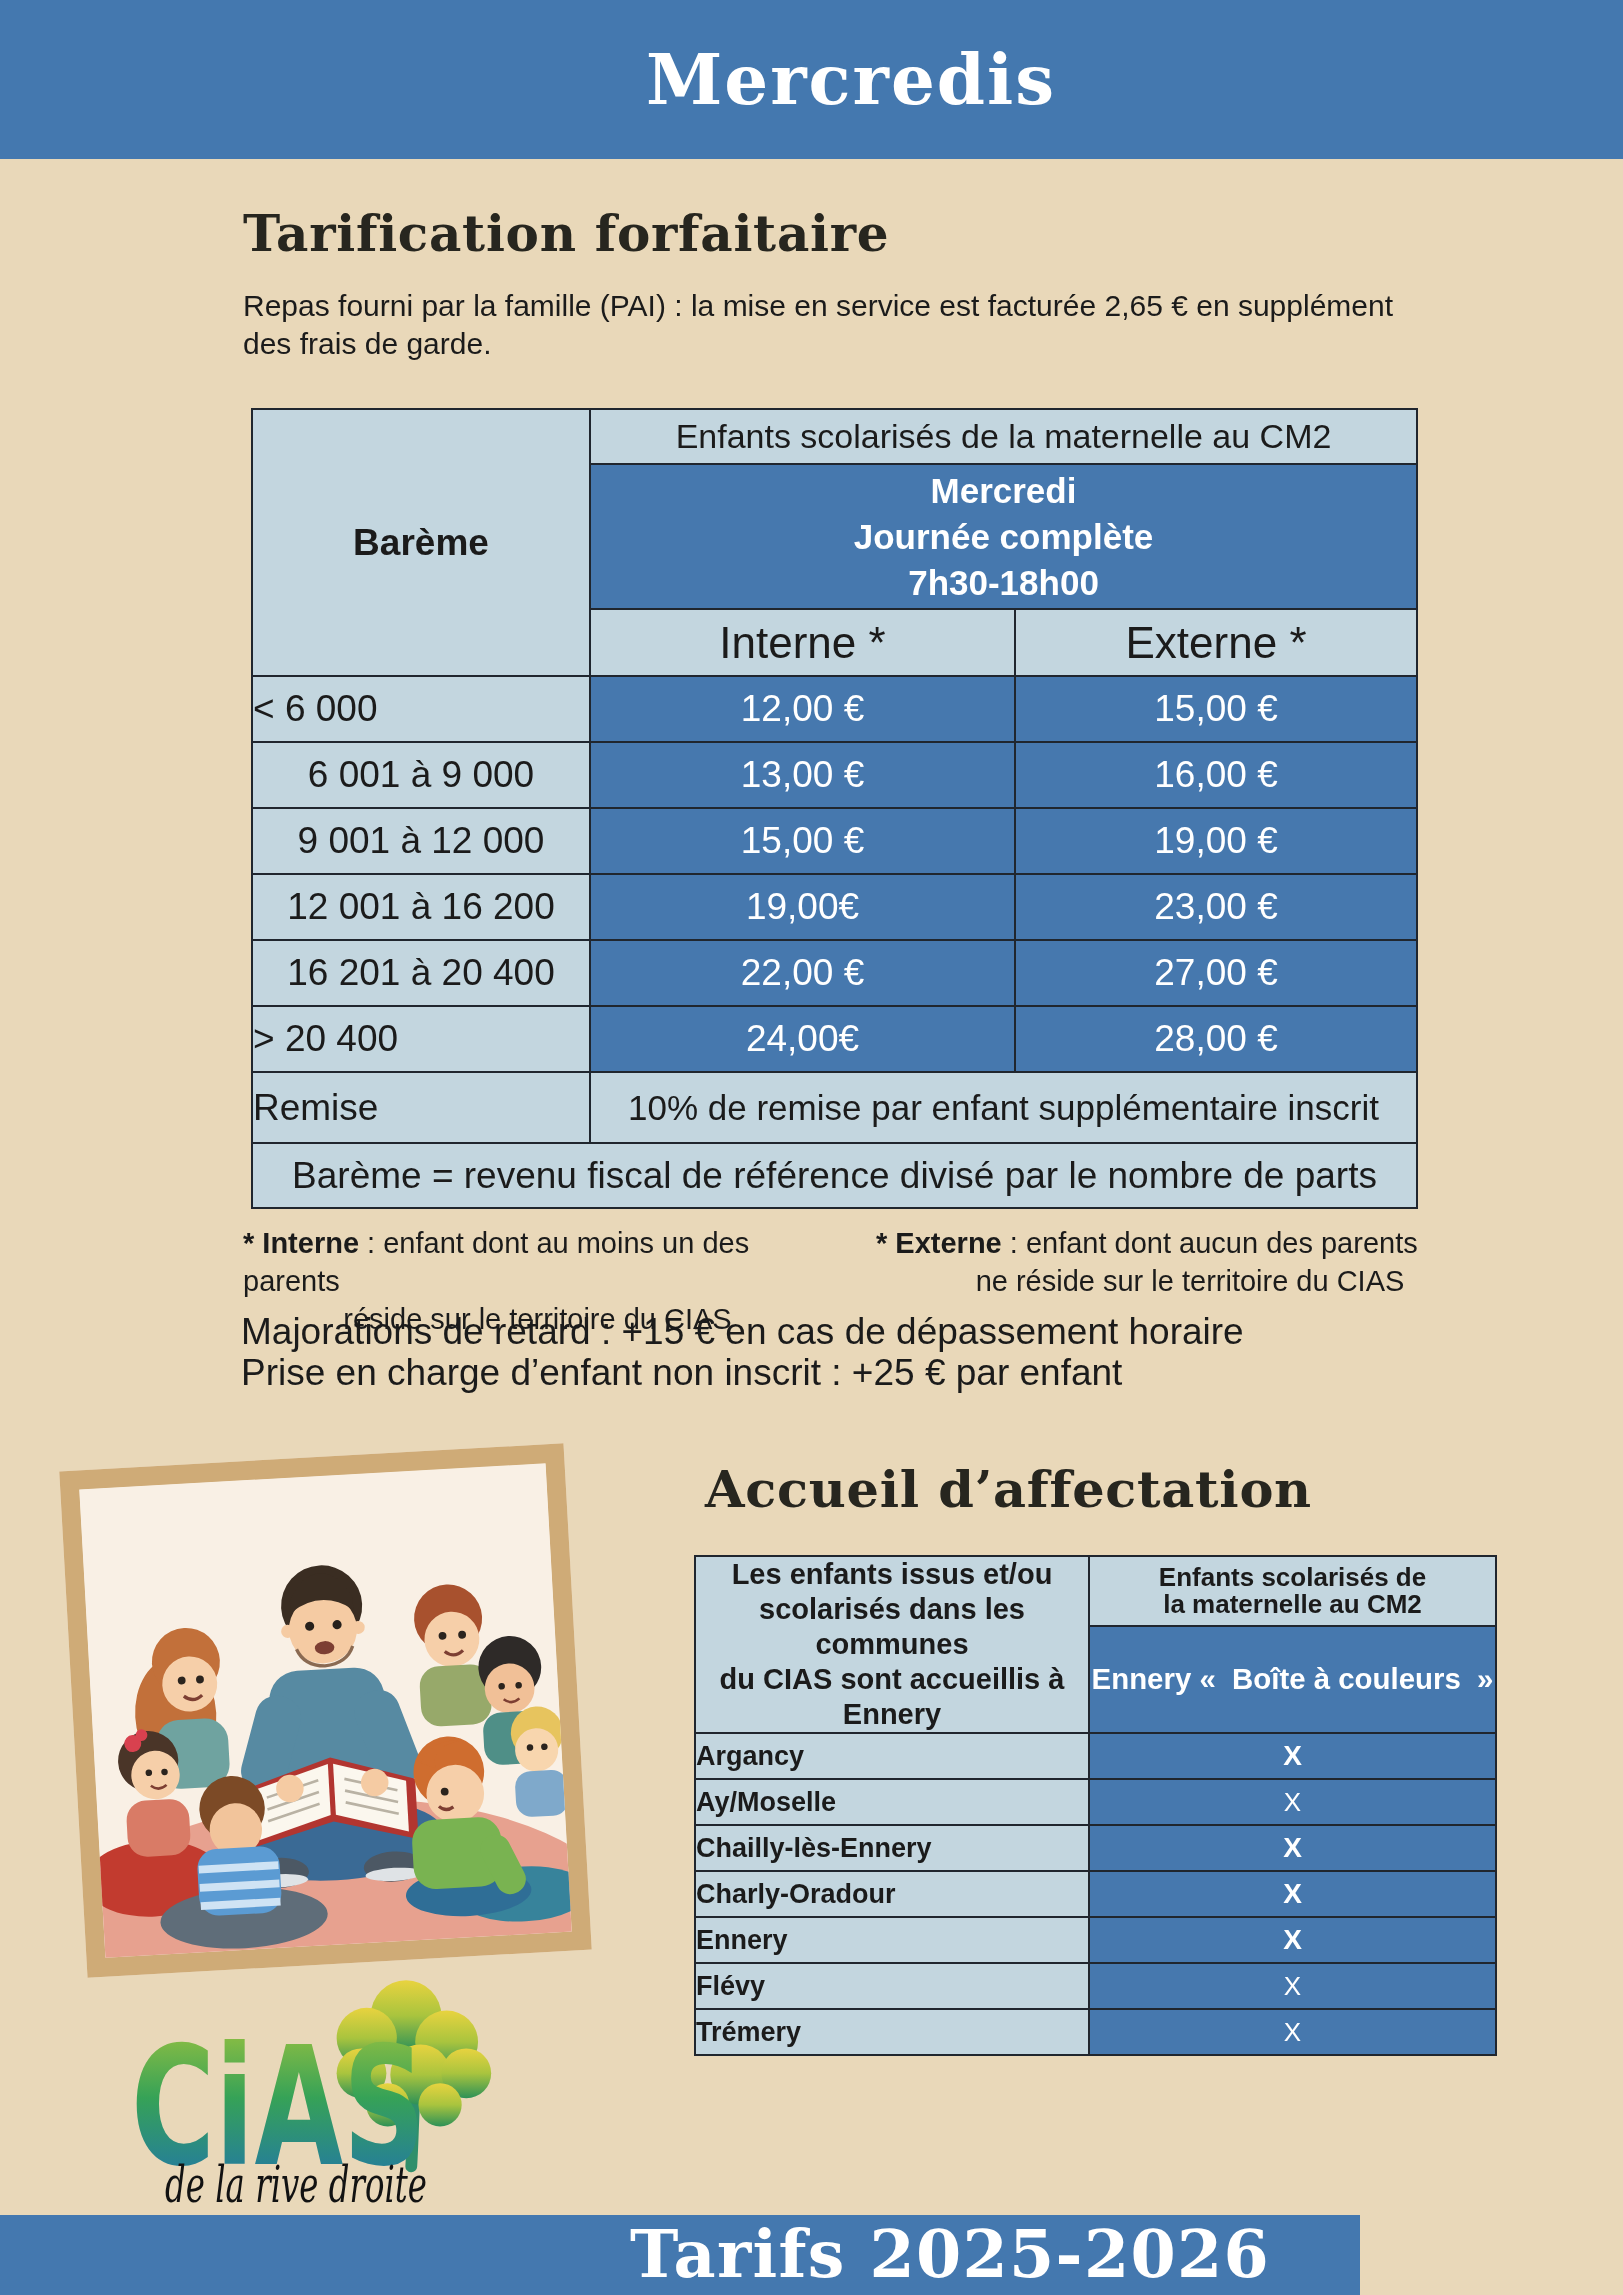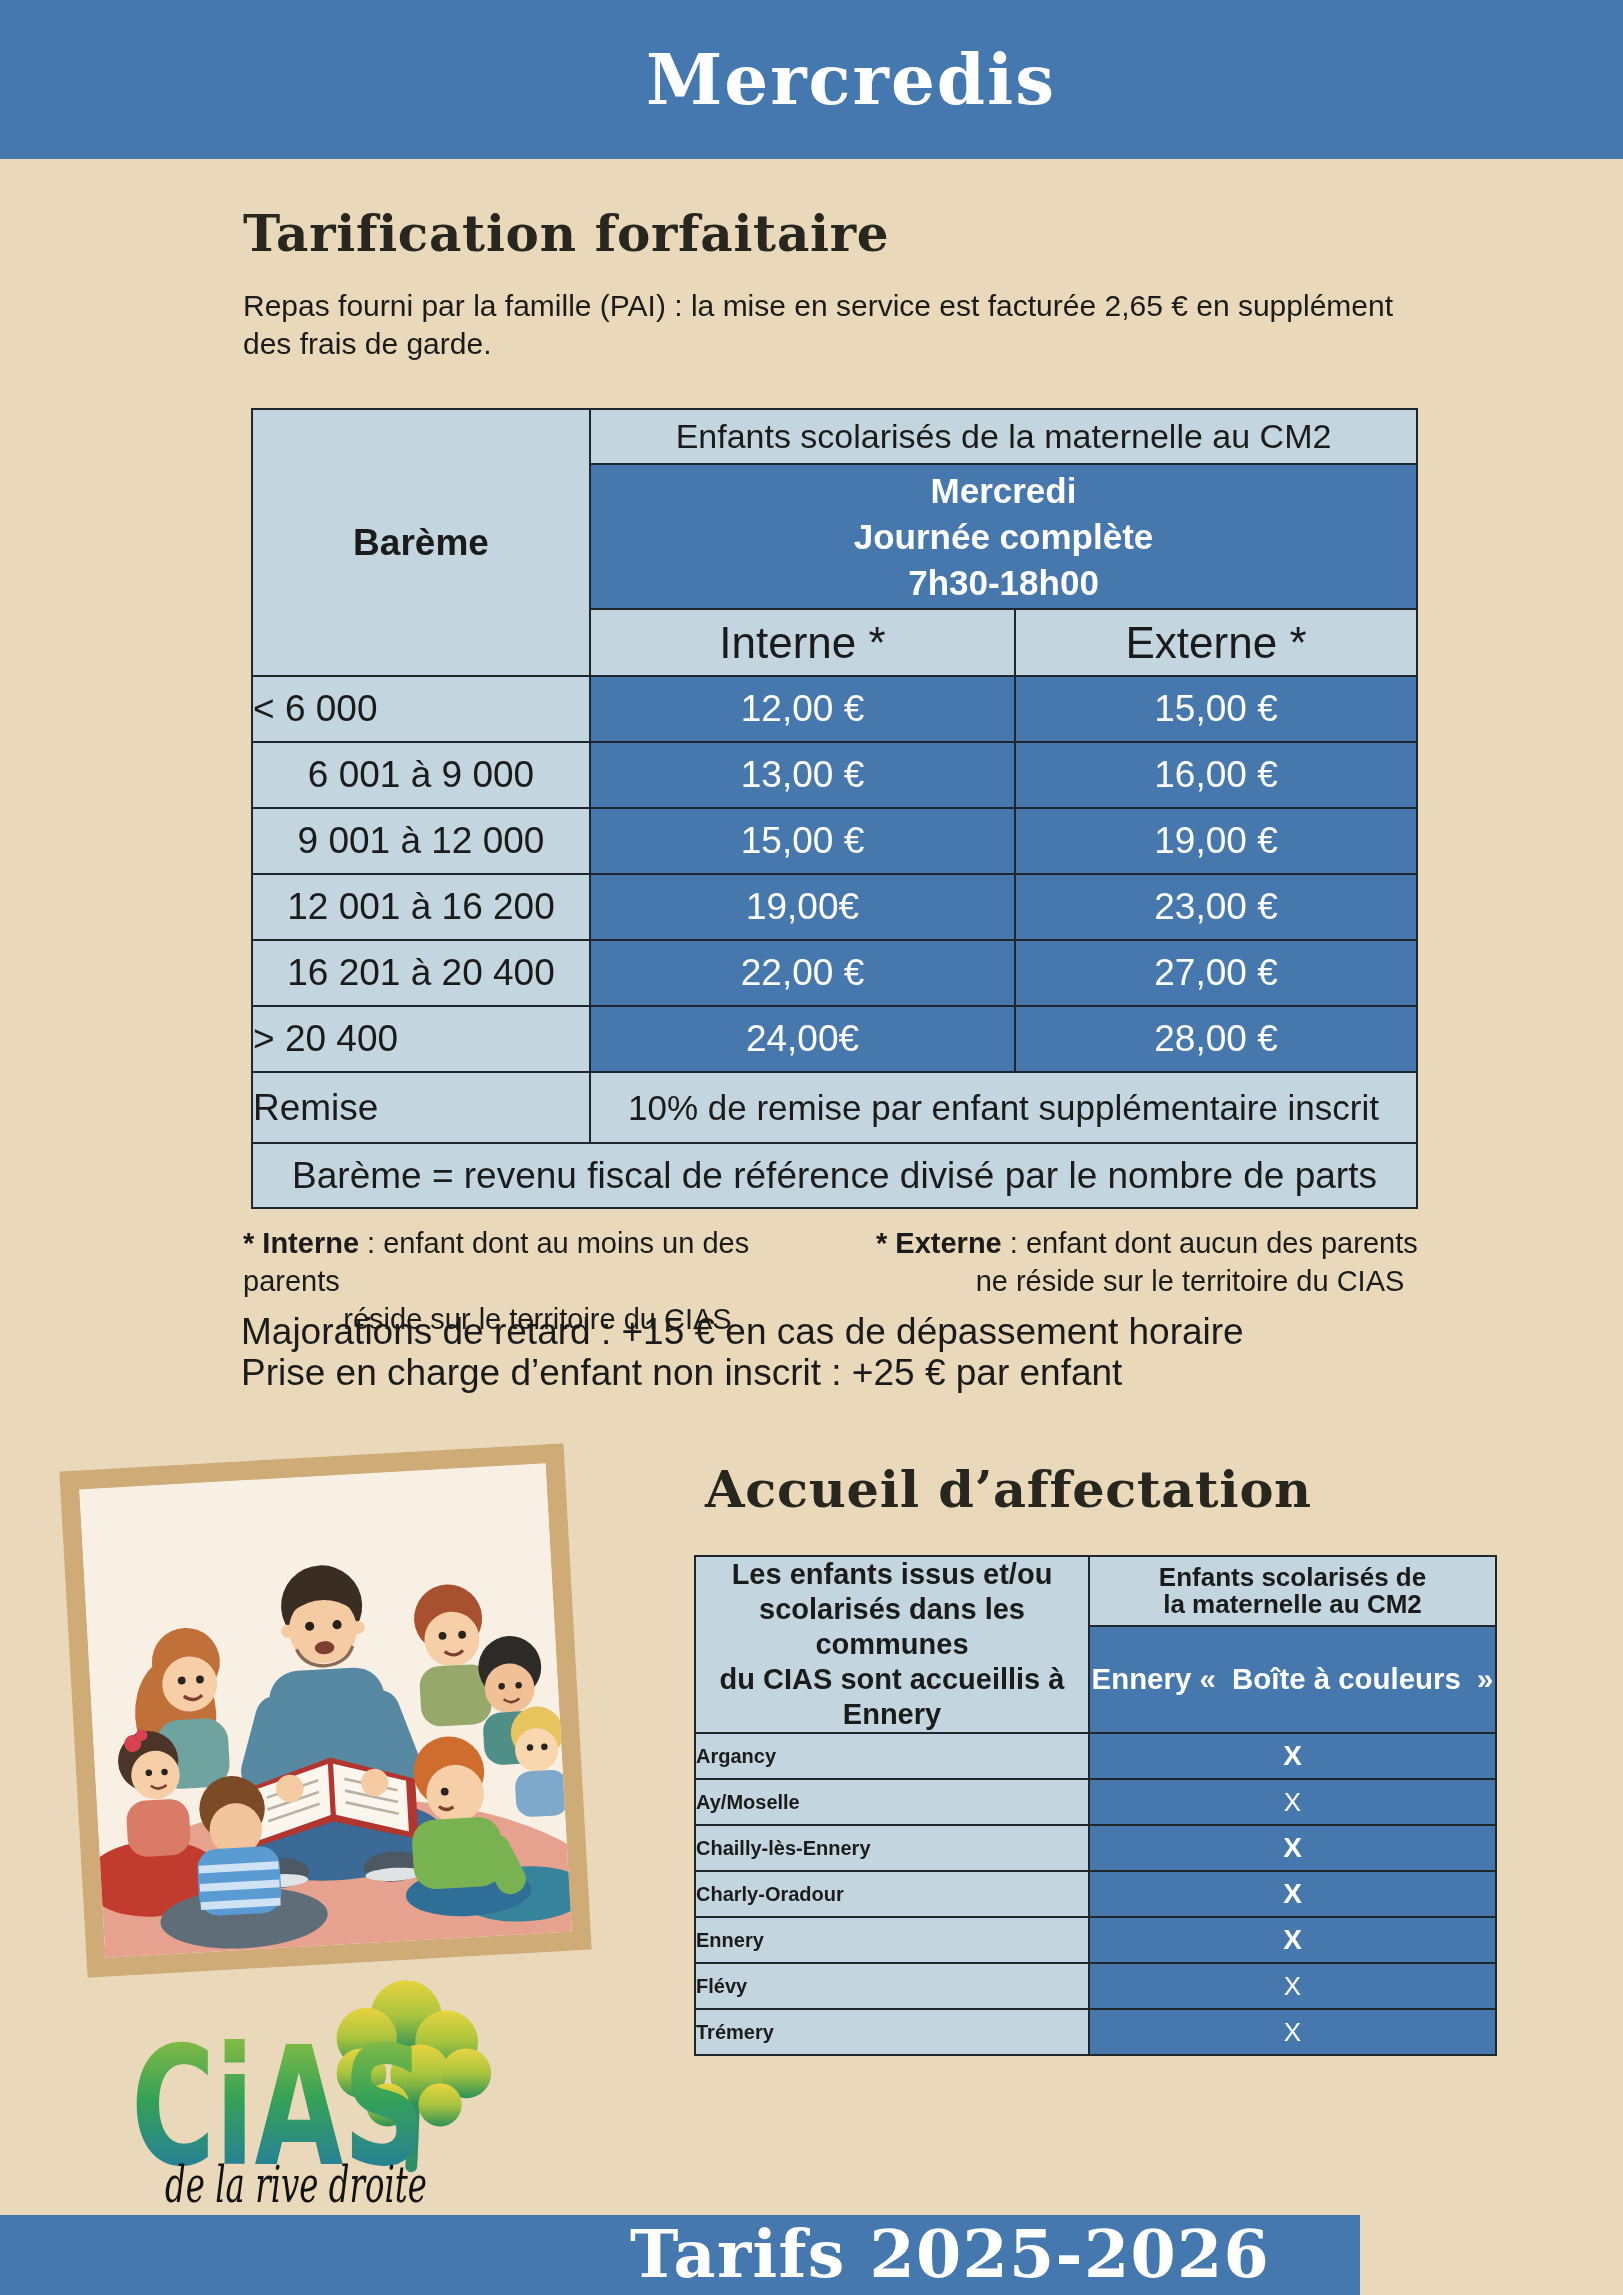--- a/index.html
+++ b/index.html
@@ -50,21 +50,21 @@
   .term{font-weight:bold;}
   .maj{position:absolute;left:241px;top:1311px;font-size:37px;line-height:41px;color:#1b1b1b;}
 
   
   .t2{position:absolute;left:694px;top:1555px;width:801px;border-collapse:collapse;
       table-layout:fixed;color:#1b1b1b;}
   .rh84b{height:55px;} .rh132{height:86px;} .rh70{height:46px;}
   .t2-left{font-weight:bold;text-align:center;font-size:29px;line-height:35px;}
   .t2-righttop{font-weight:bold;text-align:center;font-size:26px;line-height:27px;}
   .t2-site{font-weight:bold;text-align:center;font-size:29.4px;}
-  .commune{font-weight:bold;font-size:20px;padding-left:17px;}
+  .commune{font-weight:bold;font-size:27px;padding-left:17px;}
   .mark{text-align:center;font-size:26px;}
   .mark.heavy{font-weight:bold;font-size:28px;}
 
   
   .photo{position:absolute;left:73px;top:1457px;width:467px;height:469px;
          background:#f9f0e5;border:19.6px solid #cfab77;transform:rotate(-3.2deg);}
   .photo svg{display:block;width:467px;height:469px;}
 
   
   .logo{position:absolute;left:131px;top:1975px;width:406px;height:236px;}

